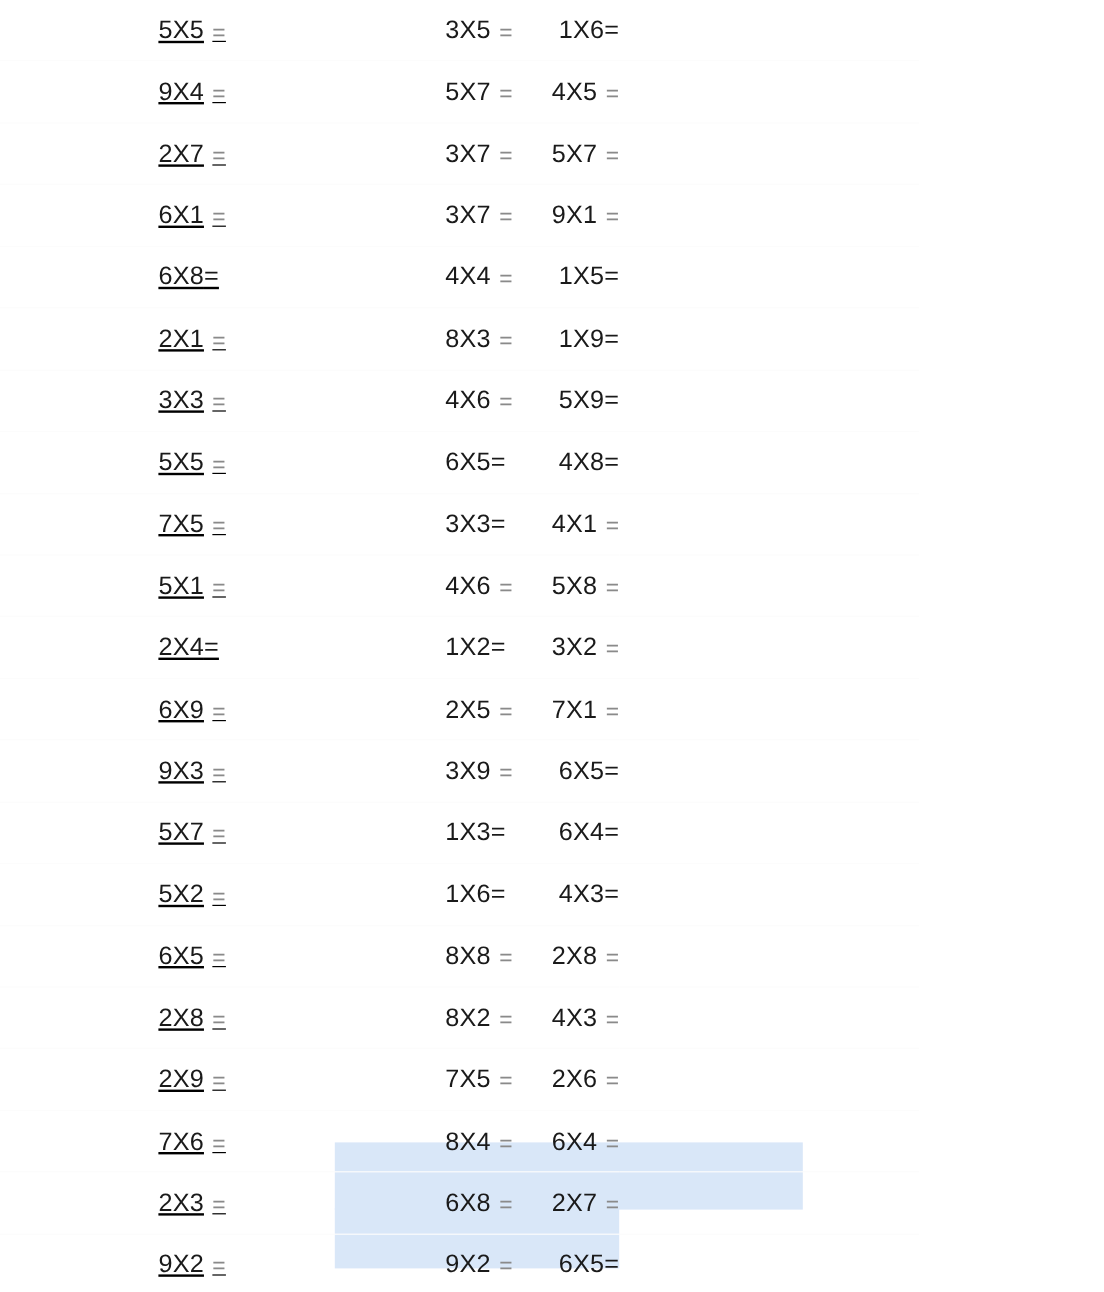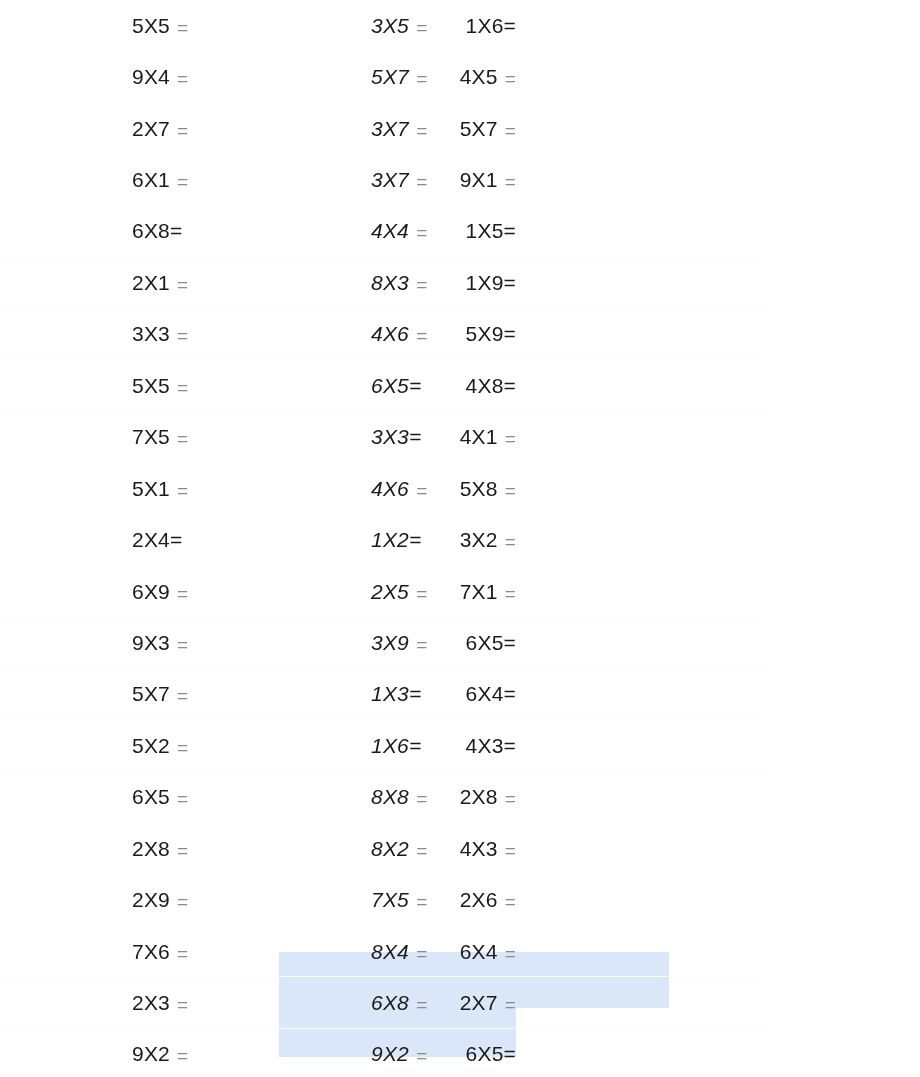--- a/index.html
+++ b/index.html
@@ -67,22 +67,22 @@
     display: flex;
     align-items: center;
     font-size: 21px;
     line-height: 1;
     letter-spacing: 0.2px;
     border-bottom: 1px solid #fcfcfc;
     white-space: nowrap;
   }
 
   
-  .col-1 { justify-content: flex-start; padding-left: 132px; }
-  .col-2 { justify-content: flex-start; padding-left: 91px; font-style: italic; }
+  .col-1 { justify-content: flex-start; padding-left: 132px; text-decoration: underline; }
+  .col-2 { justify-content: flex-start; padding-left: 91px; }
   .col-3 { justify-content: flex-end;  padding-right: 250px; }
 
   .expr {
     color: #1a1a1a;
   }
 
   
   .eq {
     color: #1a1a1a;
   }

